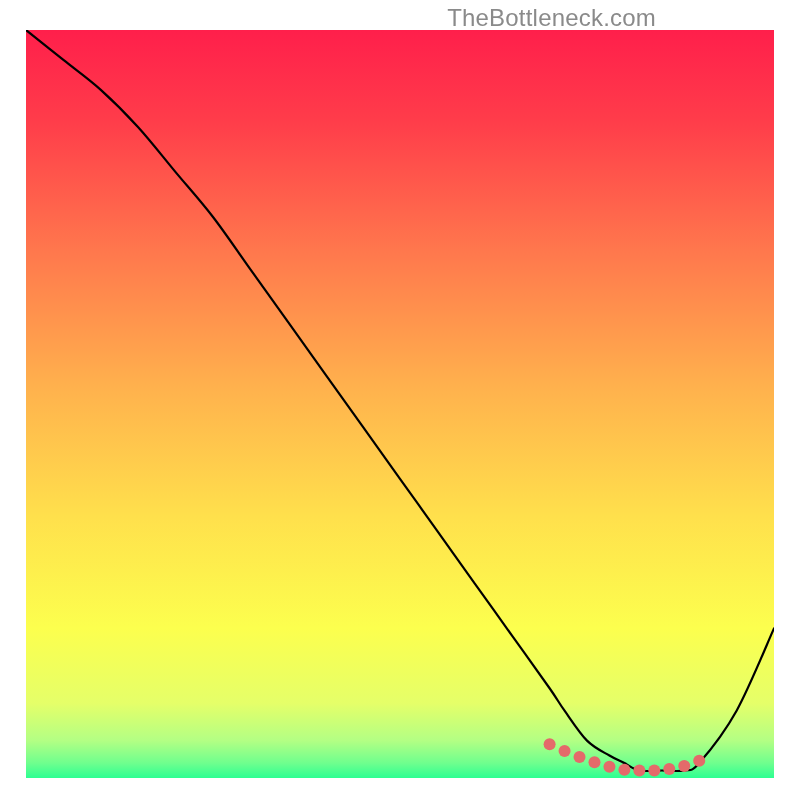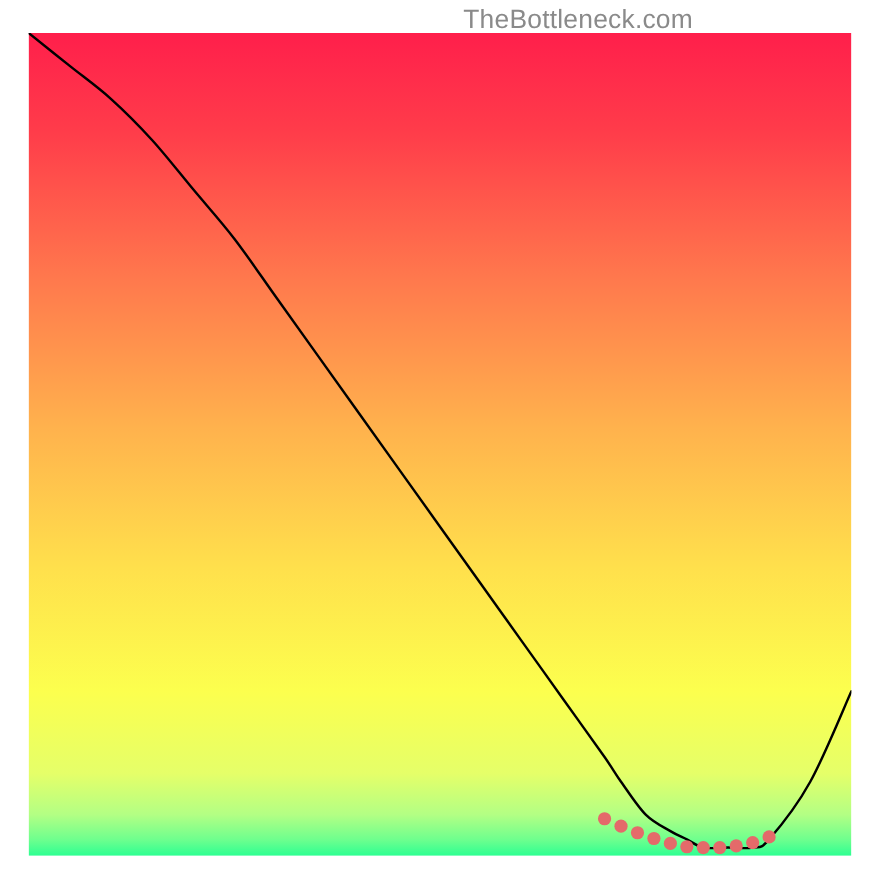--- a/index.html
+++ b/index.html
@@ -8,20 +8,21 @@
     width: 800px;
     height: 800px;
     overflow: hidden;
     background: #ffffff;
     font-family: Arial, Helvetica, sans-serif;
   }
   .wrap {
     position: relative;
     width: 640px;
     height: 800px;
+    padding-left: 26px;
   }
   .watermark {
     position: absolute;
     top: 4px;
     right: 10px;
     color: #8a8a8a;
     font-size: 24px;
     font-weight: 500;
     letter-spacing: 0.2px;
     z-index: 10;

